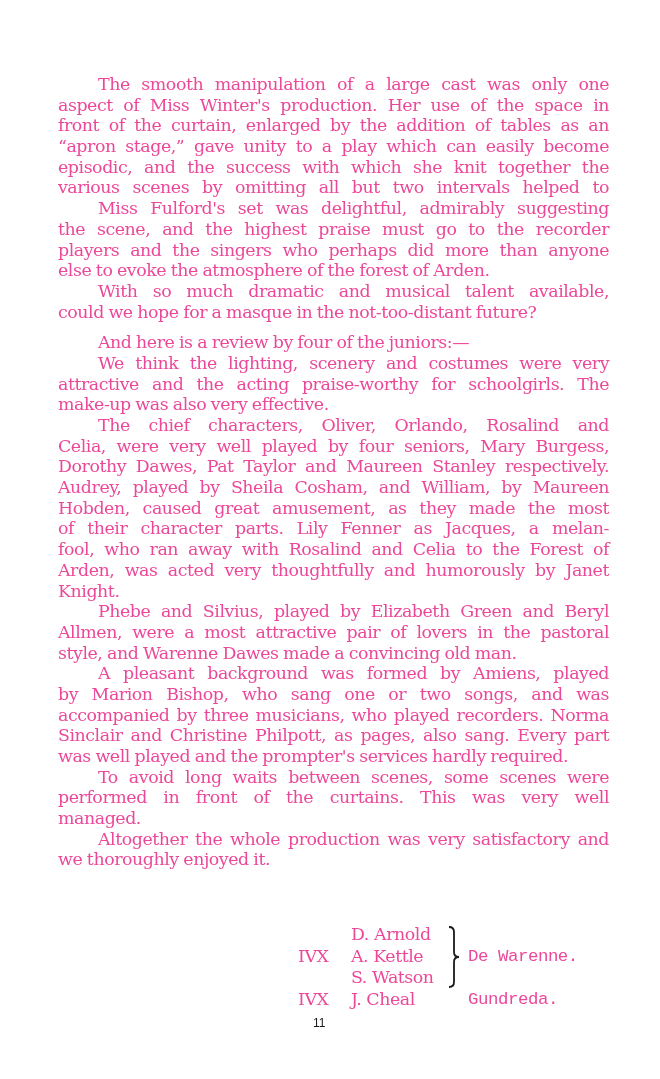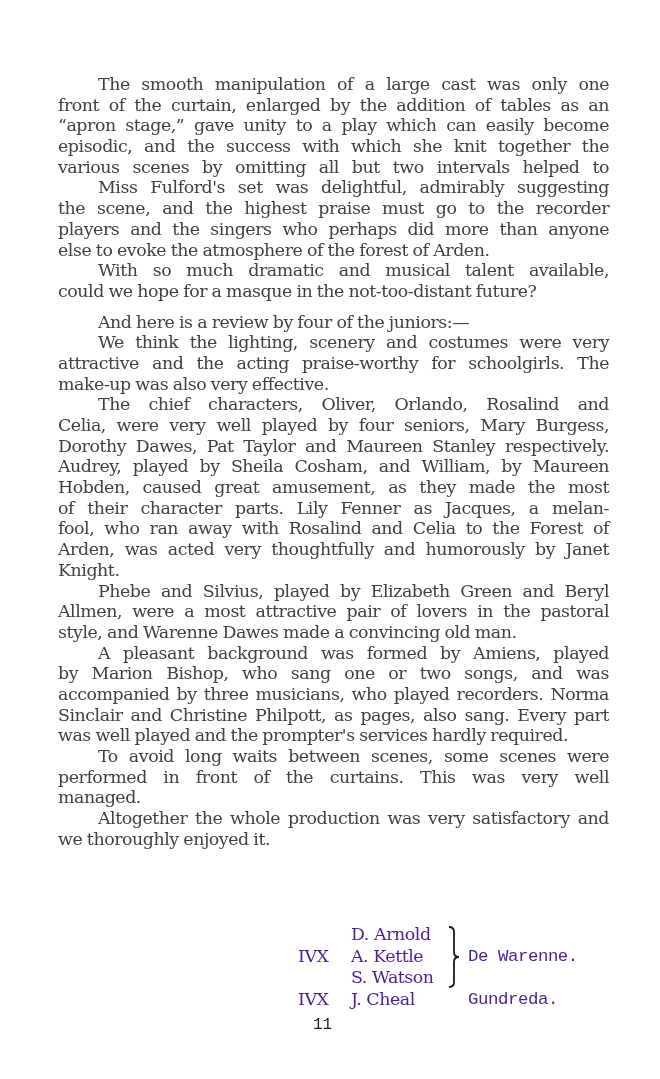--- a/index.html
+++ b/index.html
@@ -1,45 +1,46 @@
 <!DOCTYPE html>
 <html><head>
 <meta charset="utf-8">
 <style>
   html, body { margin: 0; padding: 0; background: #ffffff; }
   body { width: 660px; height: 1079px; position: relative; overflow: hidden; }
   .page {
     position: absolute; left: 58px; top: 74px; width: 551px;
     font-family: "DejaVu Serif", "Liberation Serif", serif;
-    font-size: 17.4px; color: #404040;
+    font-size: 17.4px; color: #ec4899;
     letter-spacing: -0.45px; word-spacing: -0.5px;
   }
   .ln { display: block; height: 20.7px; line-height: 20.7px; white-space: nowrap;
         text-align: justify; text-align-last: justify; }
   .ln.last { text-align-last: left; }
   .ln.ind { padding-left: 40px; }
   .gap { height: 10px; }
   .sig { position: absolute; left: 298px; top: 924px; width: 310px;
-         font-family: "DejaVu Serif", "Liberation Serif", serif; font-size: 17.4px; color: #4c1d95;
+         font-family: "DejaVu Serif", "Liberation Serif", serif; font-size: 17.4px; color: #ec4899;
          letter-spacing: -0.45px; }
   .sig .row { position: relative; height: 21.5px; line-height: 21.5px; }
   .sig .form { position: absolute; left: 0; text-align: center; }
   .sig .name { position: absolute; left: 53px; }
   .sig .house { position: absolute; left: 170px; font-family: Liberation Mono, monospace; }
   .brace { position: absolute; left: 150px; top: 2px; width: 12px; height: 62px; }
-  .pnum { position: absolute; left: 313px; top: 1016px; font-family: Liberation Mono, monospace;
-          font-size: 16px; color: #1a1a1a; }
+  .pnum { position: absolute; left: 313px; top: 1016px; font-family: Liberation Sans, sans-serif;
+          font-size: 12px; color: #1a1a1a; }
 </style>
 </head>
 <body>
 
 <div class="page">
 
   <div>
     <span class="ln ind">The smooth manipulation of a large cast was only one</span>
+    <span class="ln">aspect of Miss Winter's production.  Her use of the space in</span>
     <span class="ln">front of the curtain, enlarged by the addition of tables as an</span>
     <span class="ln">“apron stage,” gave unity to a play which can easily become</span>
     <span class="ln">episodic, and the success with which she knit together the</span>
     <span class="ln">various scenes by omitting all but two intervals helped to</span>
   </div>
 
   <div>
     <span class="ln ind">Miss Fulford's set was delightful, admirably suggesting</span>
     <span class="ln">the scene, and the highest praise must go to the recorder</span>
     <span class="ln">players and the singers who perhaps did more than anyone</span>

